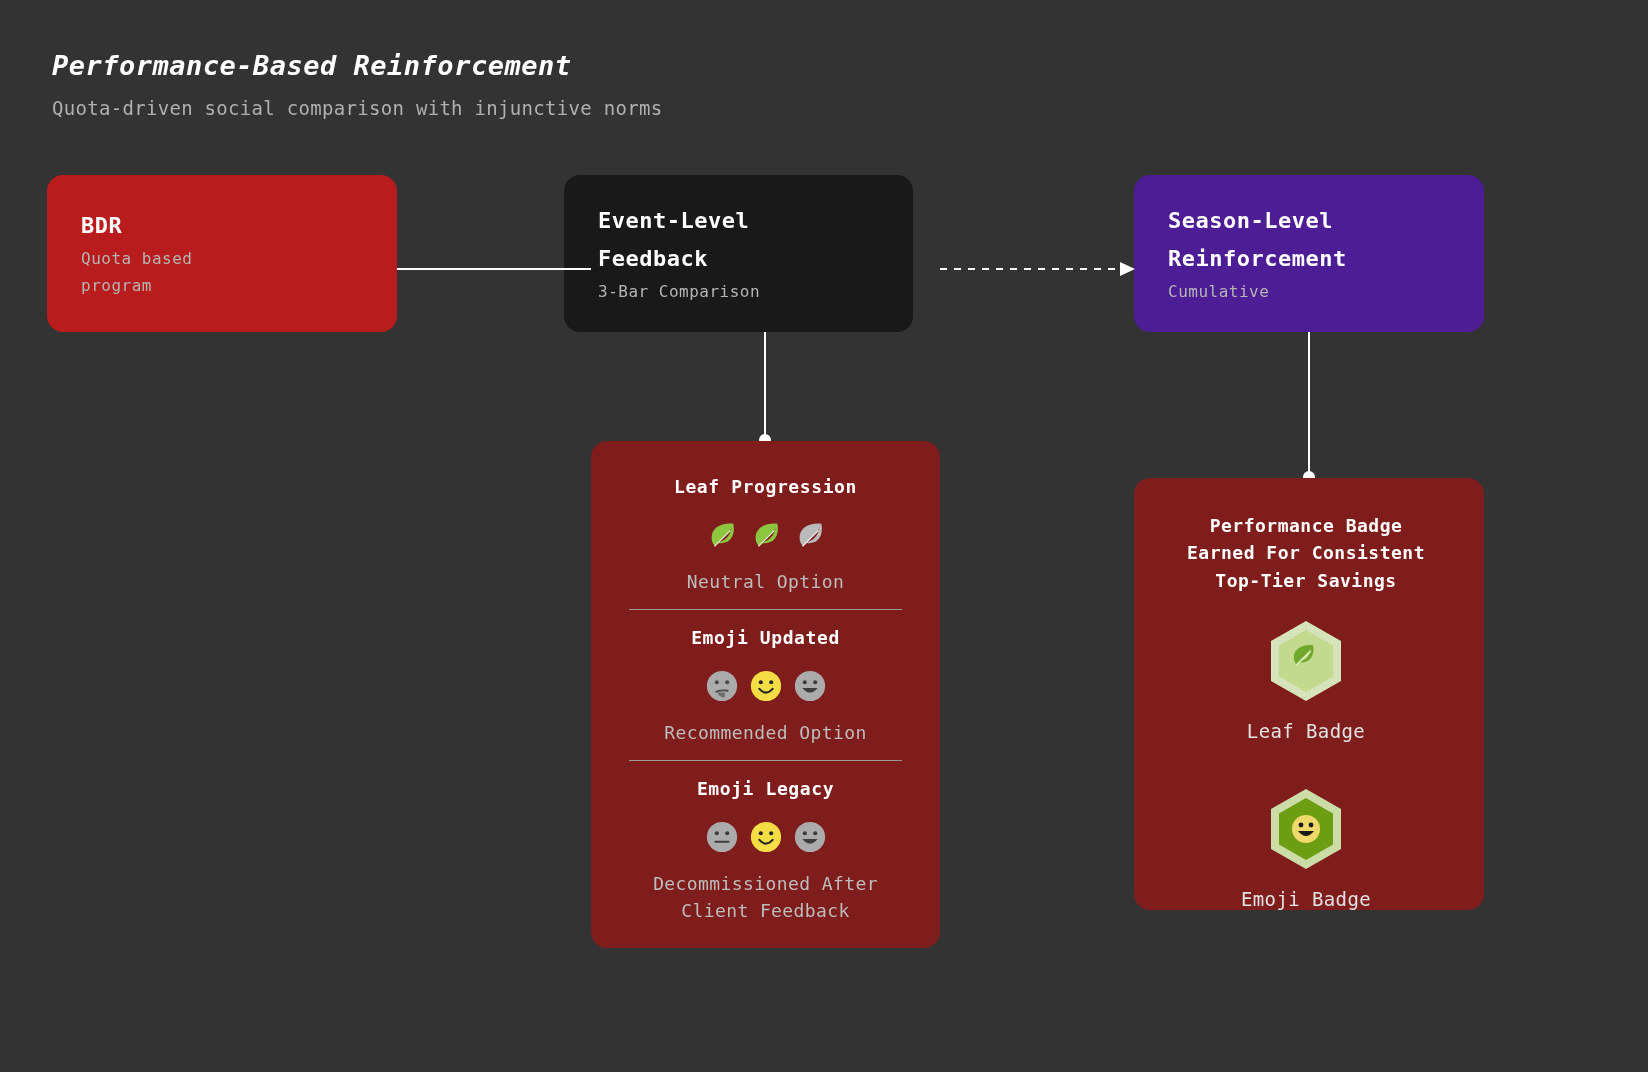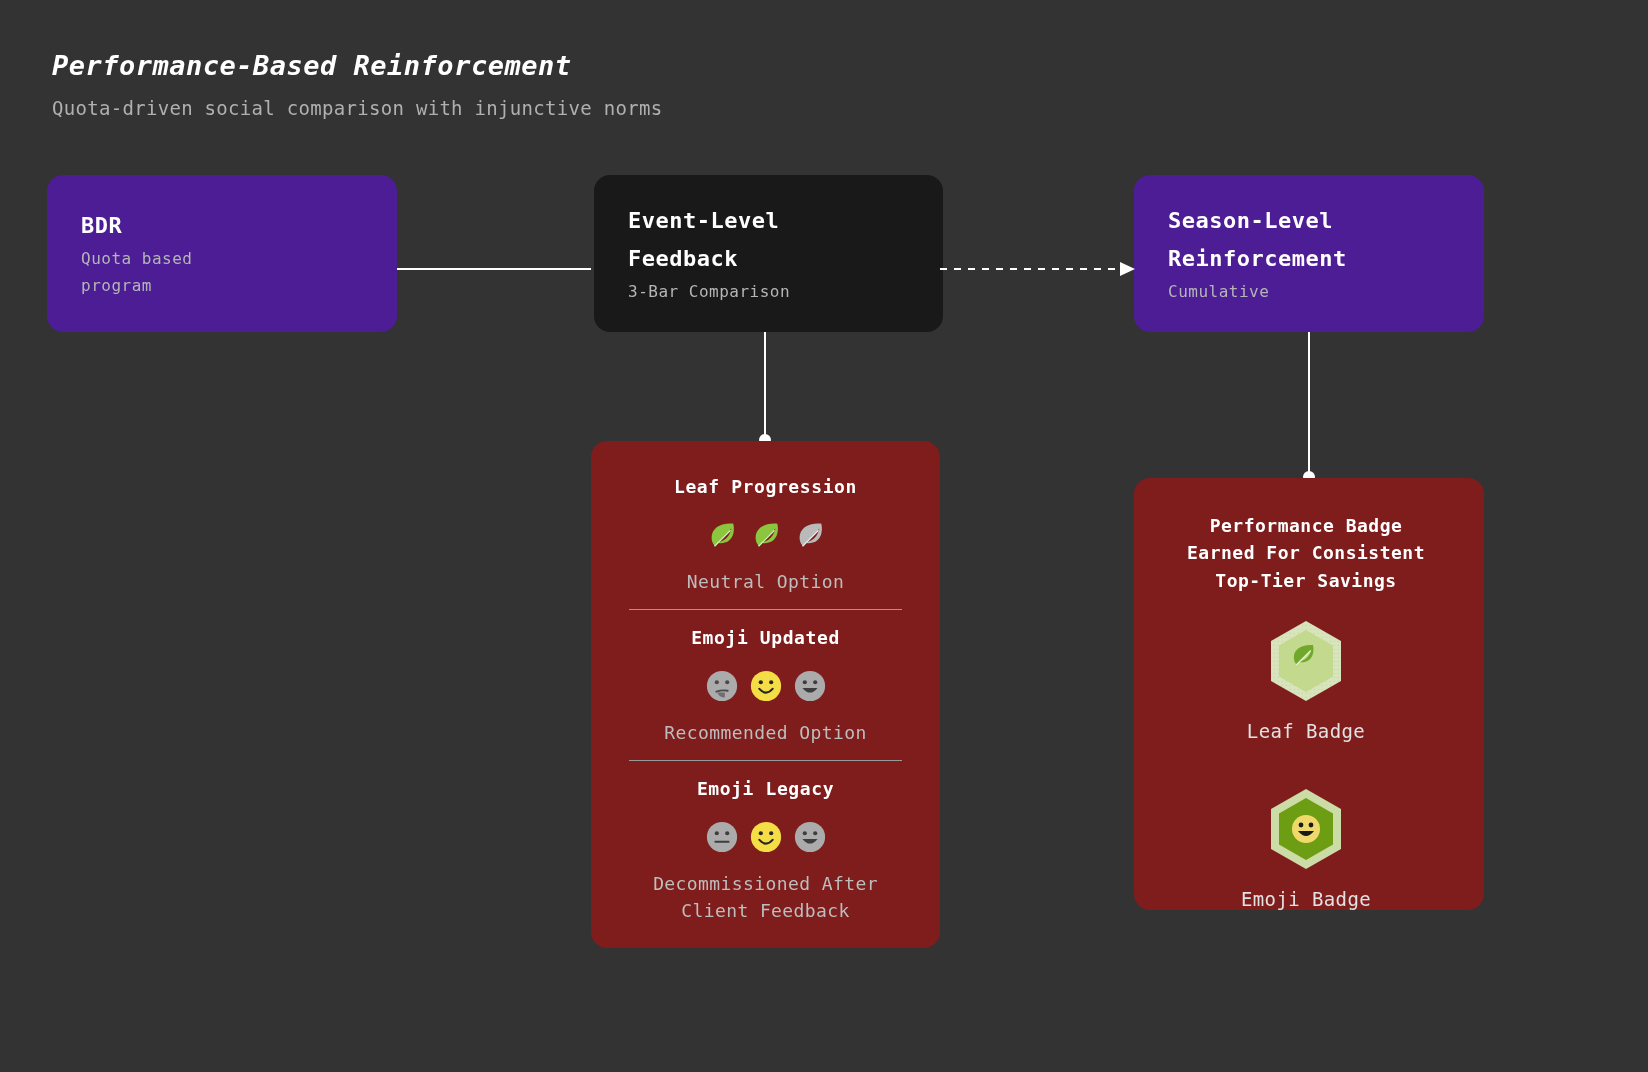--- a/index.html
+++ b/index.html
@@ -29,22 +29,22 @@
     justify-content: center;
   }
   .node-title {
     font-size: 22px; font-weight: bold; color: #ffffff;
     line-height: 1.72; white-space: pre-line; letter-spacing: 0.5px;
   }
   .node-sub {
     font-size: 16px; color: #b5b5b5; line-height: 1.72;
     white-space: pre-line; letter-spacing: 0.5px;
   }
-  #node-bdr      { left: 47px;   top: 175px; width: 350px; height: 157px; background: #4c1d95; }
-  #node-event    { left: 594px;  top: 175px; width: 349px; height: 157px; background: #191919; }
+  #node-bdr      { left: 47px;   top: 175px; width: 350px; height: 157px; background: #b91c1c; }
+  #node-event    { left: 564px;  top: 175px; width: 349px; height: 157px; background: #191919; }
   #node-season   { left: 1134px; top: 175px; width: 350px; height: 157px; background: #4c1d95; }
 
   
   .conn { position: absolute; background: transparent; }
   #conn-bdr-event {
     left: 397px; top: 268px; width: 194px; height: 2px; background: #ffffff;
   }
   #conn-event-season { left: 940px; top: 260px; width: 196px; height: 18px; }
   #conn-event-leaf {
     left: 764px; top: 332px; width: 2px; height: 108px; background: #ffffff;

